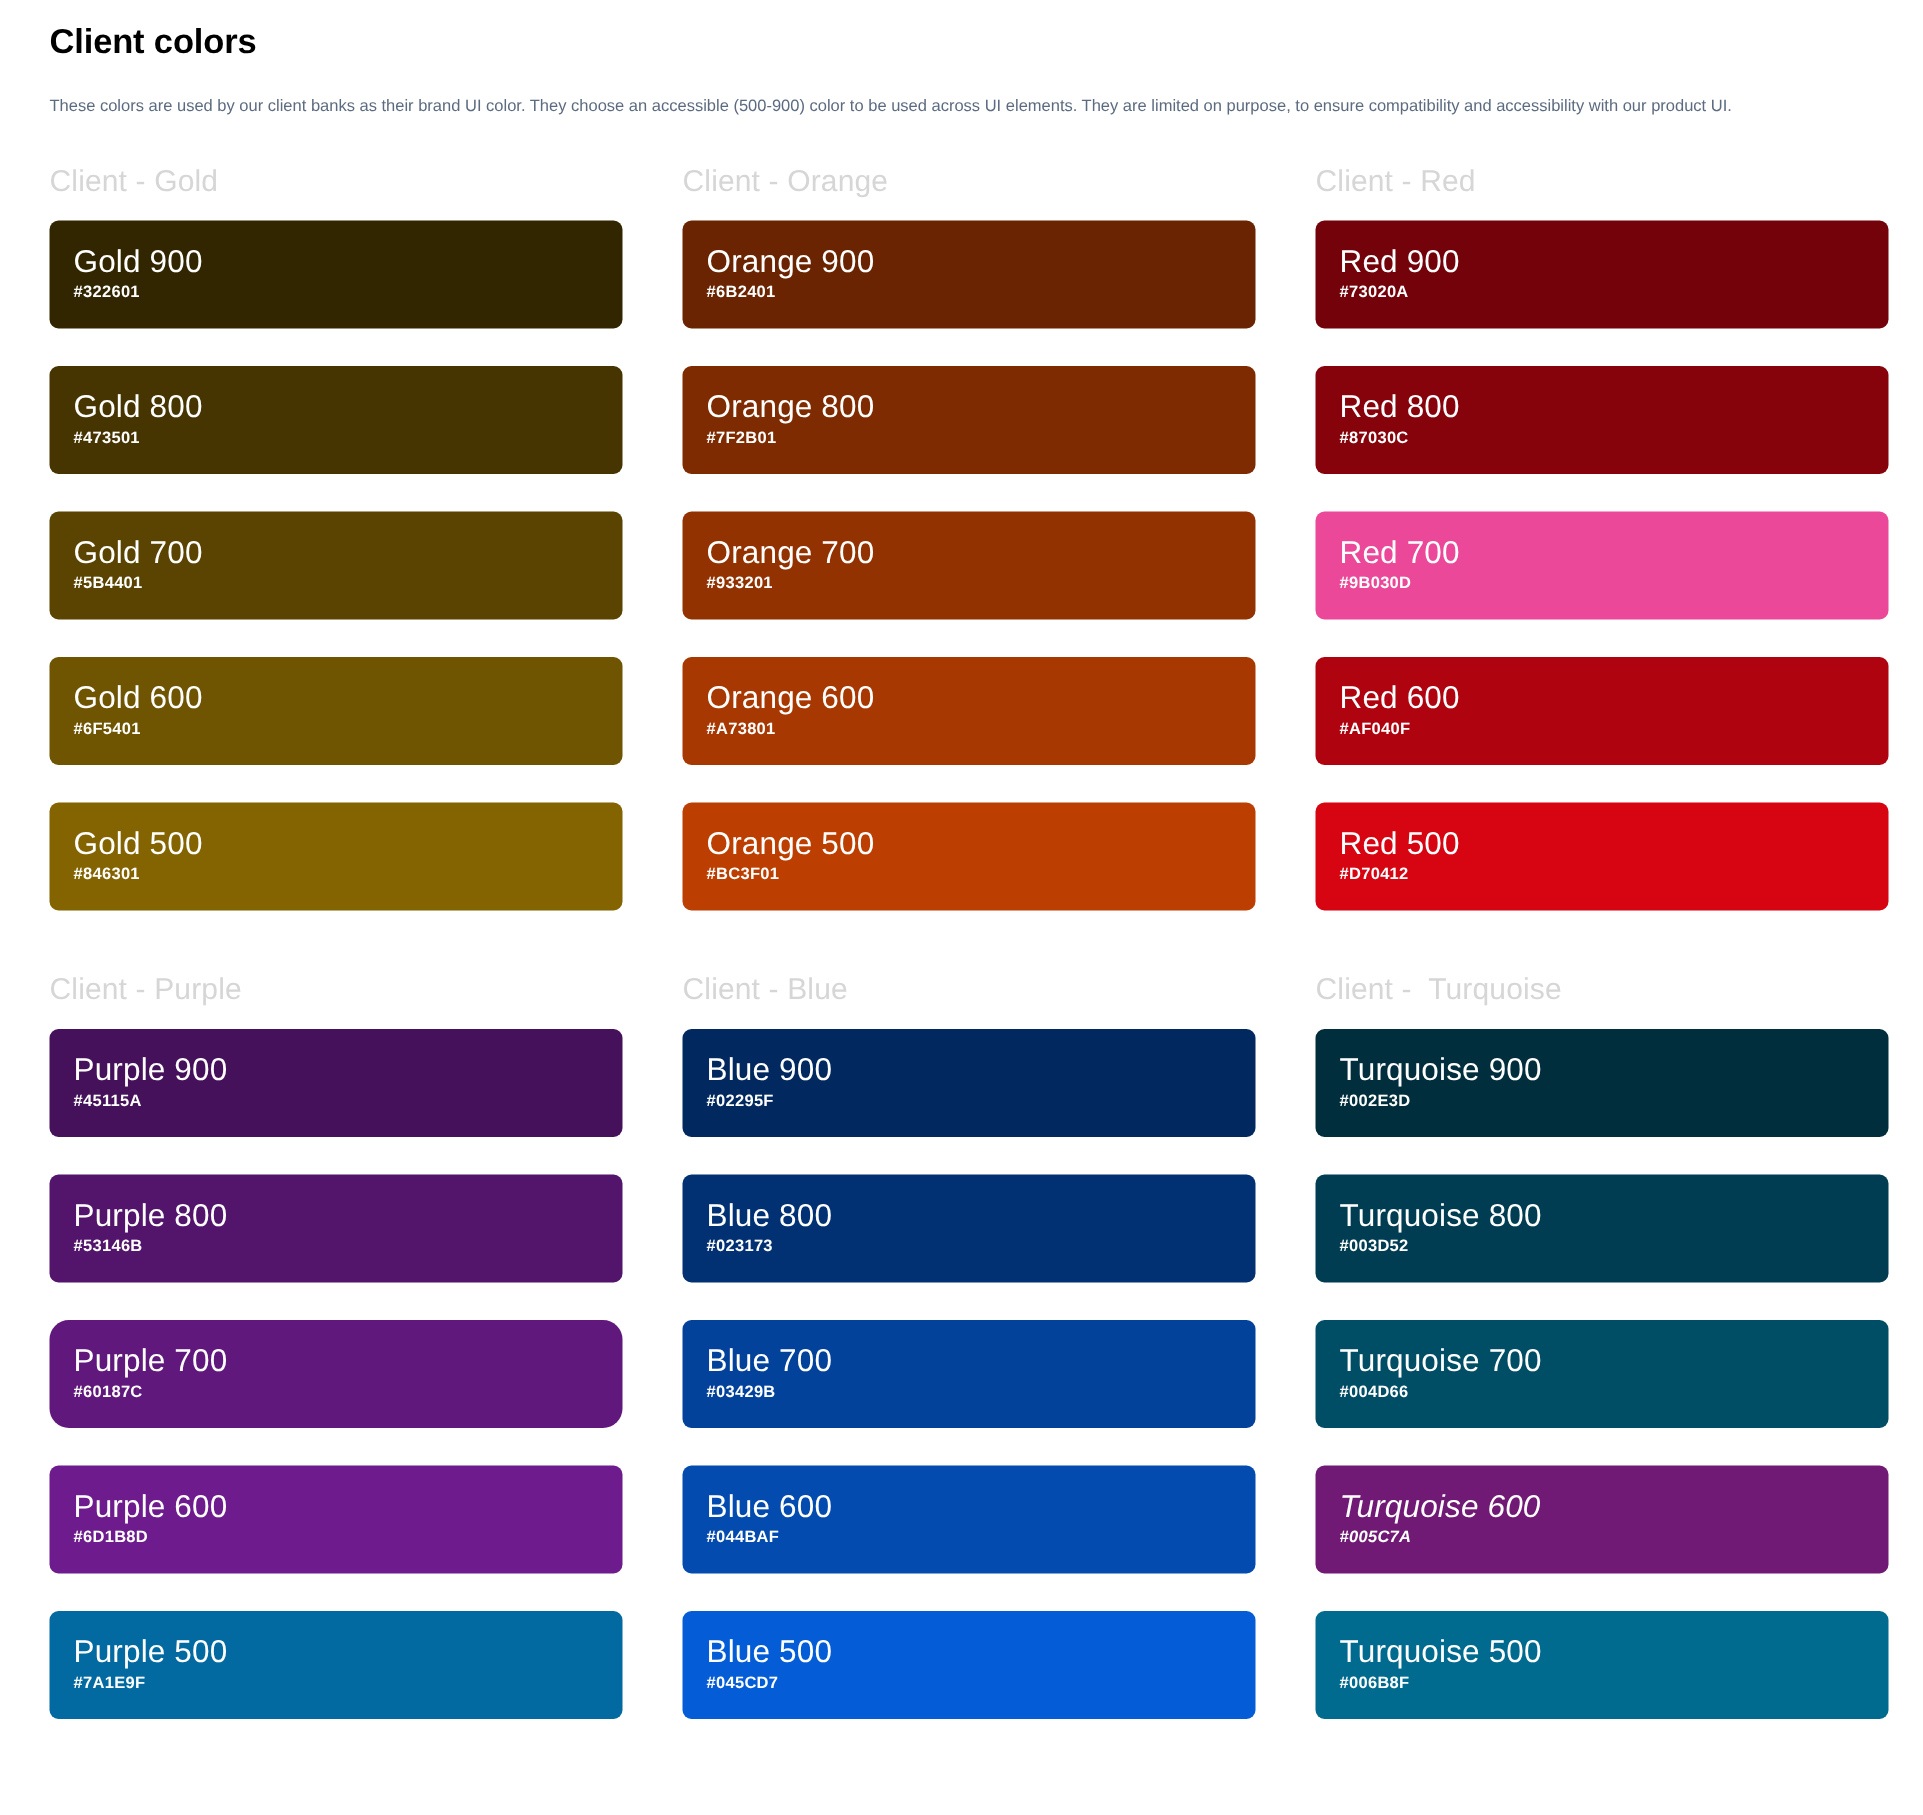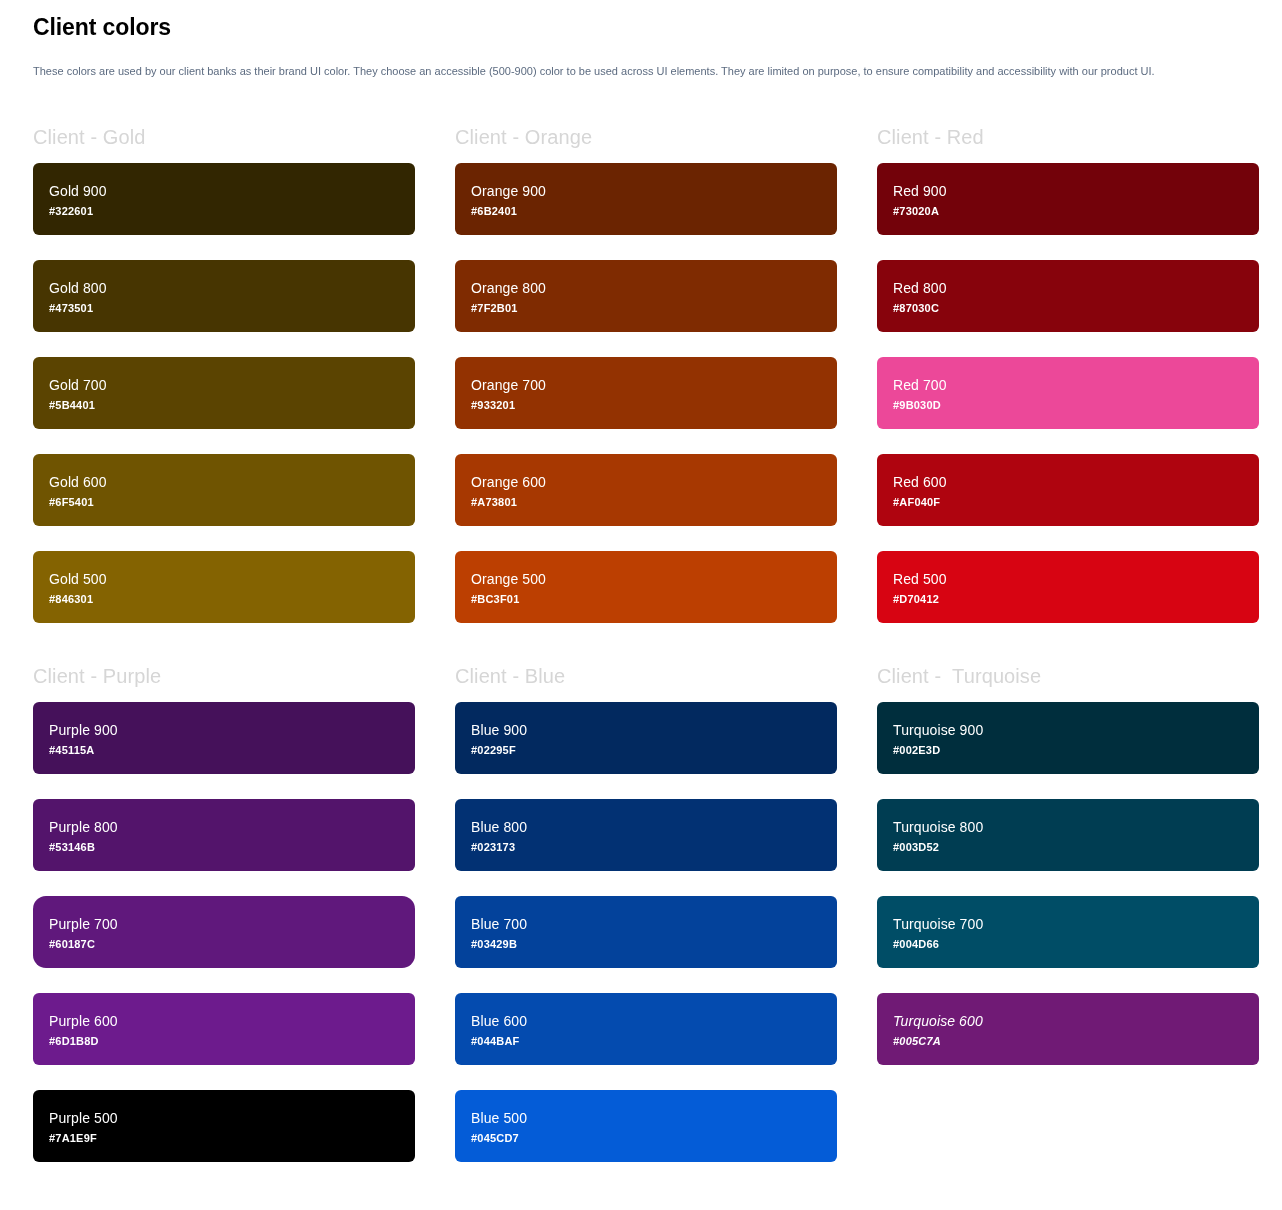--- a/index.html
+++ b/index.html
@@ -34,21 +34,21 @@
   .page-desc {
     font-size: 11px;
     color: #5c6b80;
     line-height: 25px;
     margin-top: 17px;
     max-width: 1216px;
   }
 
   
   .palette-grid {
-    margin-top: 40px;
+    margin-top: 24px;
     display: grid;
     grid-template-columns: repeat(3, 382px);
     column-gap: 39px;
     row-gap: 12px;
     gap: 40px;
   }
 
   .palette-group {
     display: flex;
     flex-direction: column;
@@ -73,21 +73,21 @@
   .swatch {
     width: 382px;
     height: 72px;
     border-radius: 6px;
     padding: 18px 0 0 16px;
     position: relative;
     overflow: hidden;
   }
 
   .swatch-name {
-    font-size: 14px;
+    font-size: 21px;
     font-weight: normal;
     color: #ffffff;
     line-height: 20px;
     letter-spacing: 0.1px;
   }
 
   .swatch-hex {
     font-size: 11px;
     font-weight: bold;
     color: #ffffff;
@@ -197,21 +197,21 @@
           <div class="swatch-hex">#53146B</div>
         </div>
         <div class="swatch" style="background:#60187C;border-radius:13px;">
           <div class="swatch-name">Purple 700</div>
           <div class="swatch-hex">#60187C</div>
         </div>
         <div class="swatch" style="background:#6D1B8D;">
           <div class="swatch-name">Purple 600</div>
           <div class="swatch-hex">#6D1B8D</div>
         </div>
-        <div class="swatch" style="background:#000000;">
+        <div class="swatch" style="background:#0369a1;">
           <div class="swatch-name">Purple 500</div>
           <div class="swatch-hex">#7A1E9F</div>
         </div>
       </div>
     </div>
 
     <div class="palette-group">
       <div class="group-title">Client - Blue</div>
       <div class="swatch-list">
         <div class="swatch" style="background:#02295F;">
@@ -249,17 +249,21 @@
           <div class="swatch-hex">#003D52</div>
         </div>
         <div class="swatch" style="background:#004D66;">
           <div class="swatch-name">Turquoise 700</div>
           <div class="swatch-hex">#004D66</div>
         </div>
         <div class="swatch" style="background:#701a75;font-style:italic;">
           <div class="swatch-name">Turquoise 600</div>
           <div class="swatch-hex">#005C7A</div>
         </div>
+        <div class="swatch" style="background:#006B8F;">
+          <div class="swatch-name">Turquoise 500</div>
+          <div class="swatch-hex">#006B8F</div>
+        </div>
       </div>
     </div>
 
   </div>
 </div>
 
 </body></html>

